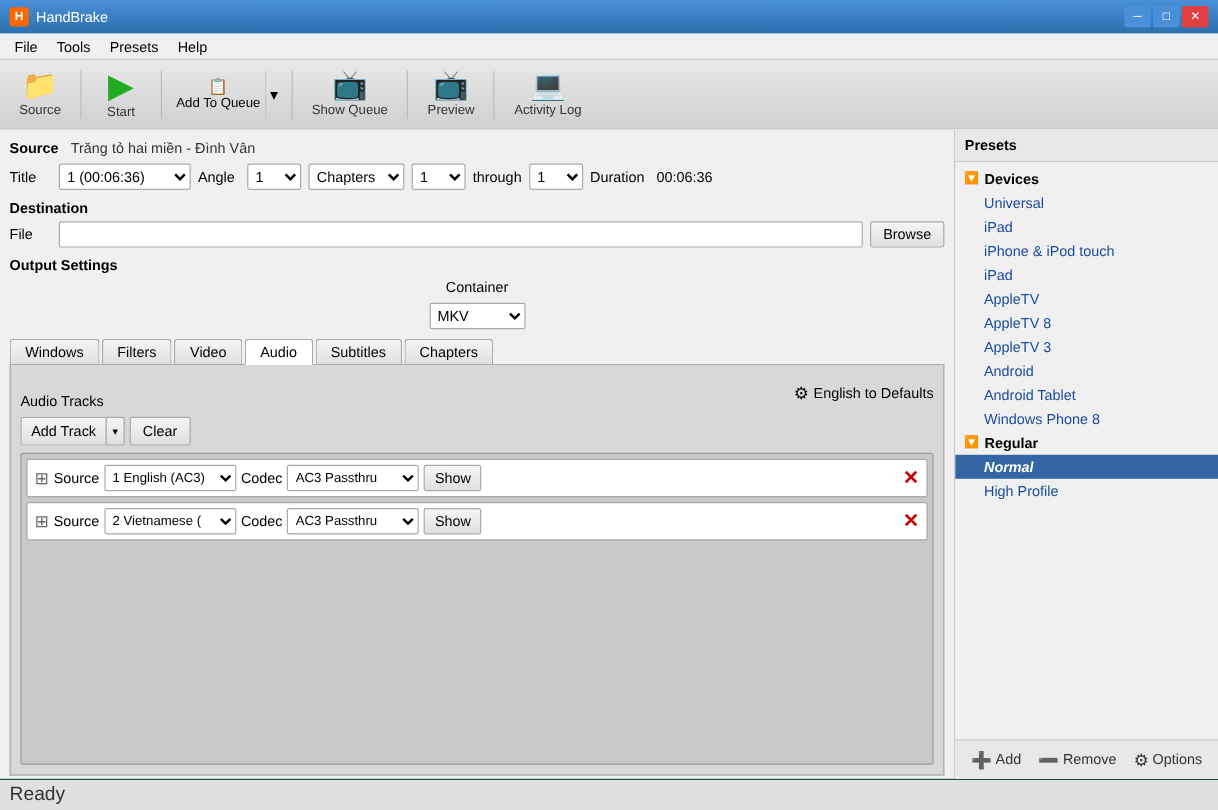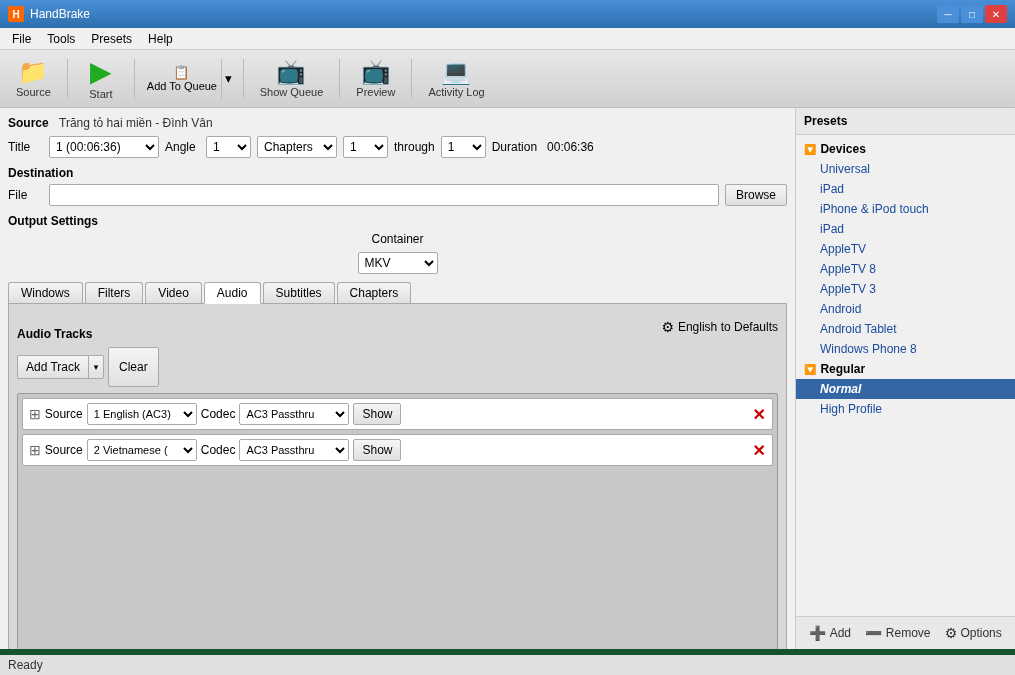--- a/index.html
+++ b/index.html
@@ -186,21 +186,21 @@
       min-height: 340px;
     }
 
     
     .audio-tracks-header {
       display: flex;
       align-items: center;
       justify-content: space-between;
       margin-bottom: 6px;
     }
-    .audio-tracks-label { font-weight: bold; font-size: 12px; margin-top: 15px; }
+    .audio-tracks-label { font-weight: normal; font-size: 12px; margin-top: 15px; }
     .switch-defaults {
       display: flex;
       align-items: center;
       gap: 4px;
       font-size: 12px;
       cursor: pointer;
     }
     .gear-icon { font-size: 14px; }
 
     .audio-controls {
@@ -222,21 +222,21 @@
     .add-track-dropdown {
       height: 24px;
       width: 16px;
       border: 1px solid #aaa;
       background: linear-gradient(to bottom, #f5f5f5, #e0e0e0);
       cursor: pointer;
       border-radius: 0 2px 2px 0;
       display: flex; align-items: center; justify-content: center; font-size: 9px;
     }
     .clear-btn {
-      height: 40px;
+      height: 24px;
       padding: 0 10px;
       font-size: 12px;
       border: 1px solid #aaa;
       background: linear-gradient(to bottom, #f5f5f5, #e0e0e0);
       cursor: pointer;
       border-radius: 2px;
     }
 
     
     .tracks-container {
@@ -341,25 +341,25 @@
       border: none;
       color: #333;
       padding: 2px 4px;
     }
     .preset-action-icon { font-size: 14px; }
 
     
     .status-bar {
       height: 26px;
       background: #e0e0e0;
-      border-top: 6px solid #14532d;
+      border-top: 1px solid #14532d;
       display: flex;
       align-items: center;
       padding: 0 8px;
-      font-size: 12px;
+      font-size: 16px;
       color: #333;
     }
   </style>
 </head>
 <body>
 
 <div class="title-bar">
   <div class="title-bar-left">
     <div class="title-bar-icon">H</div>
     <span class="title-bar-title">HandBrake</span>

